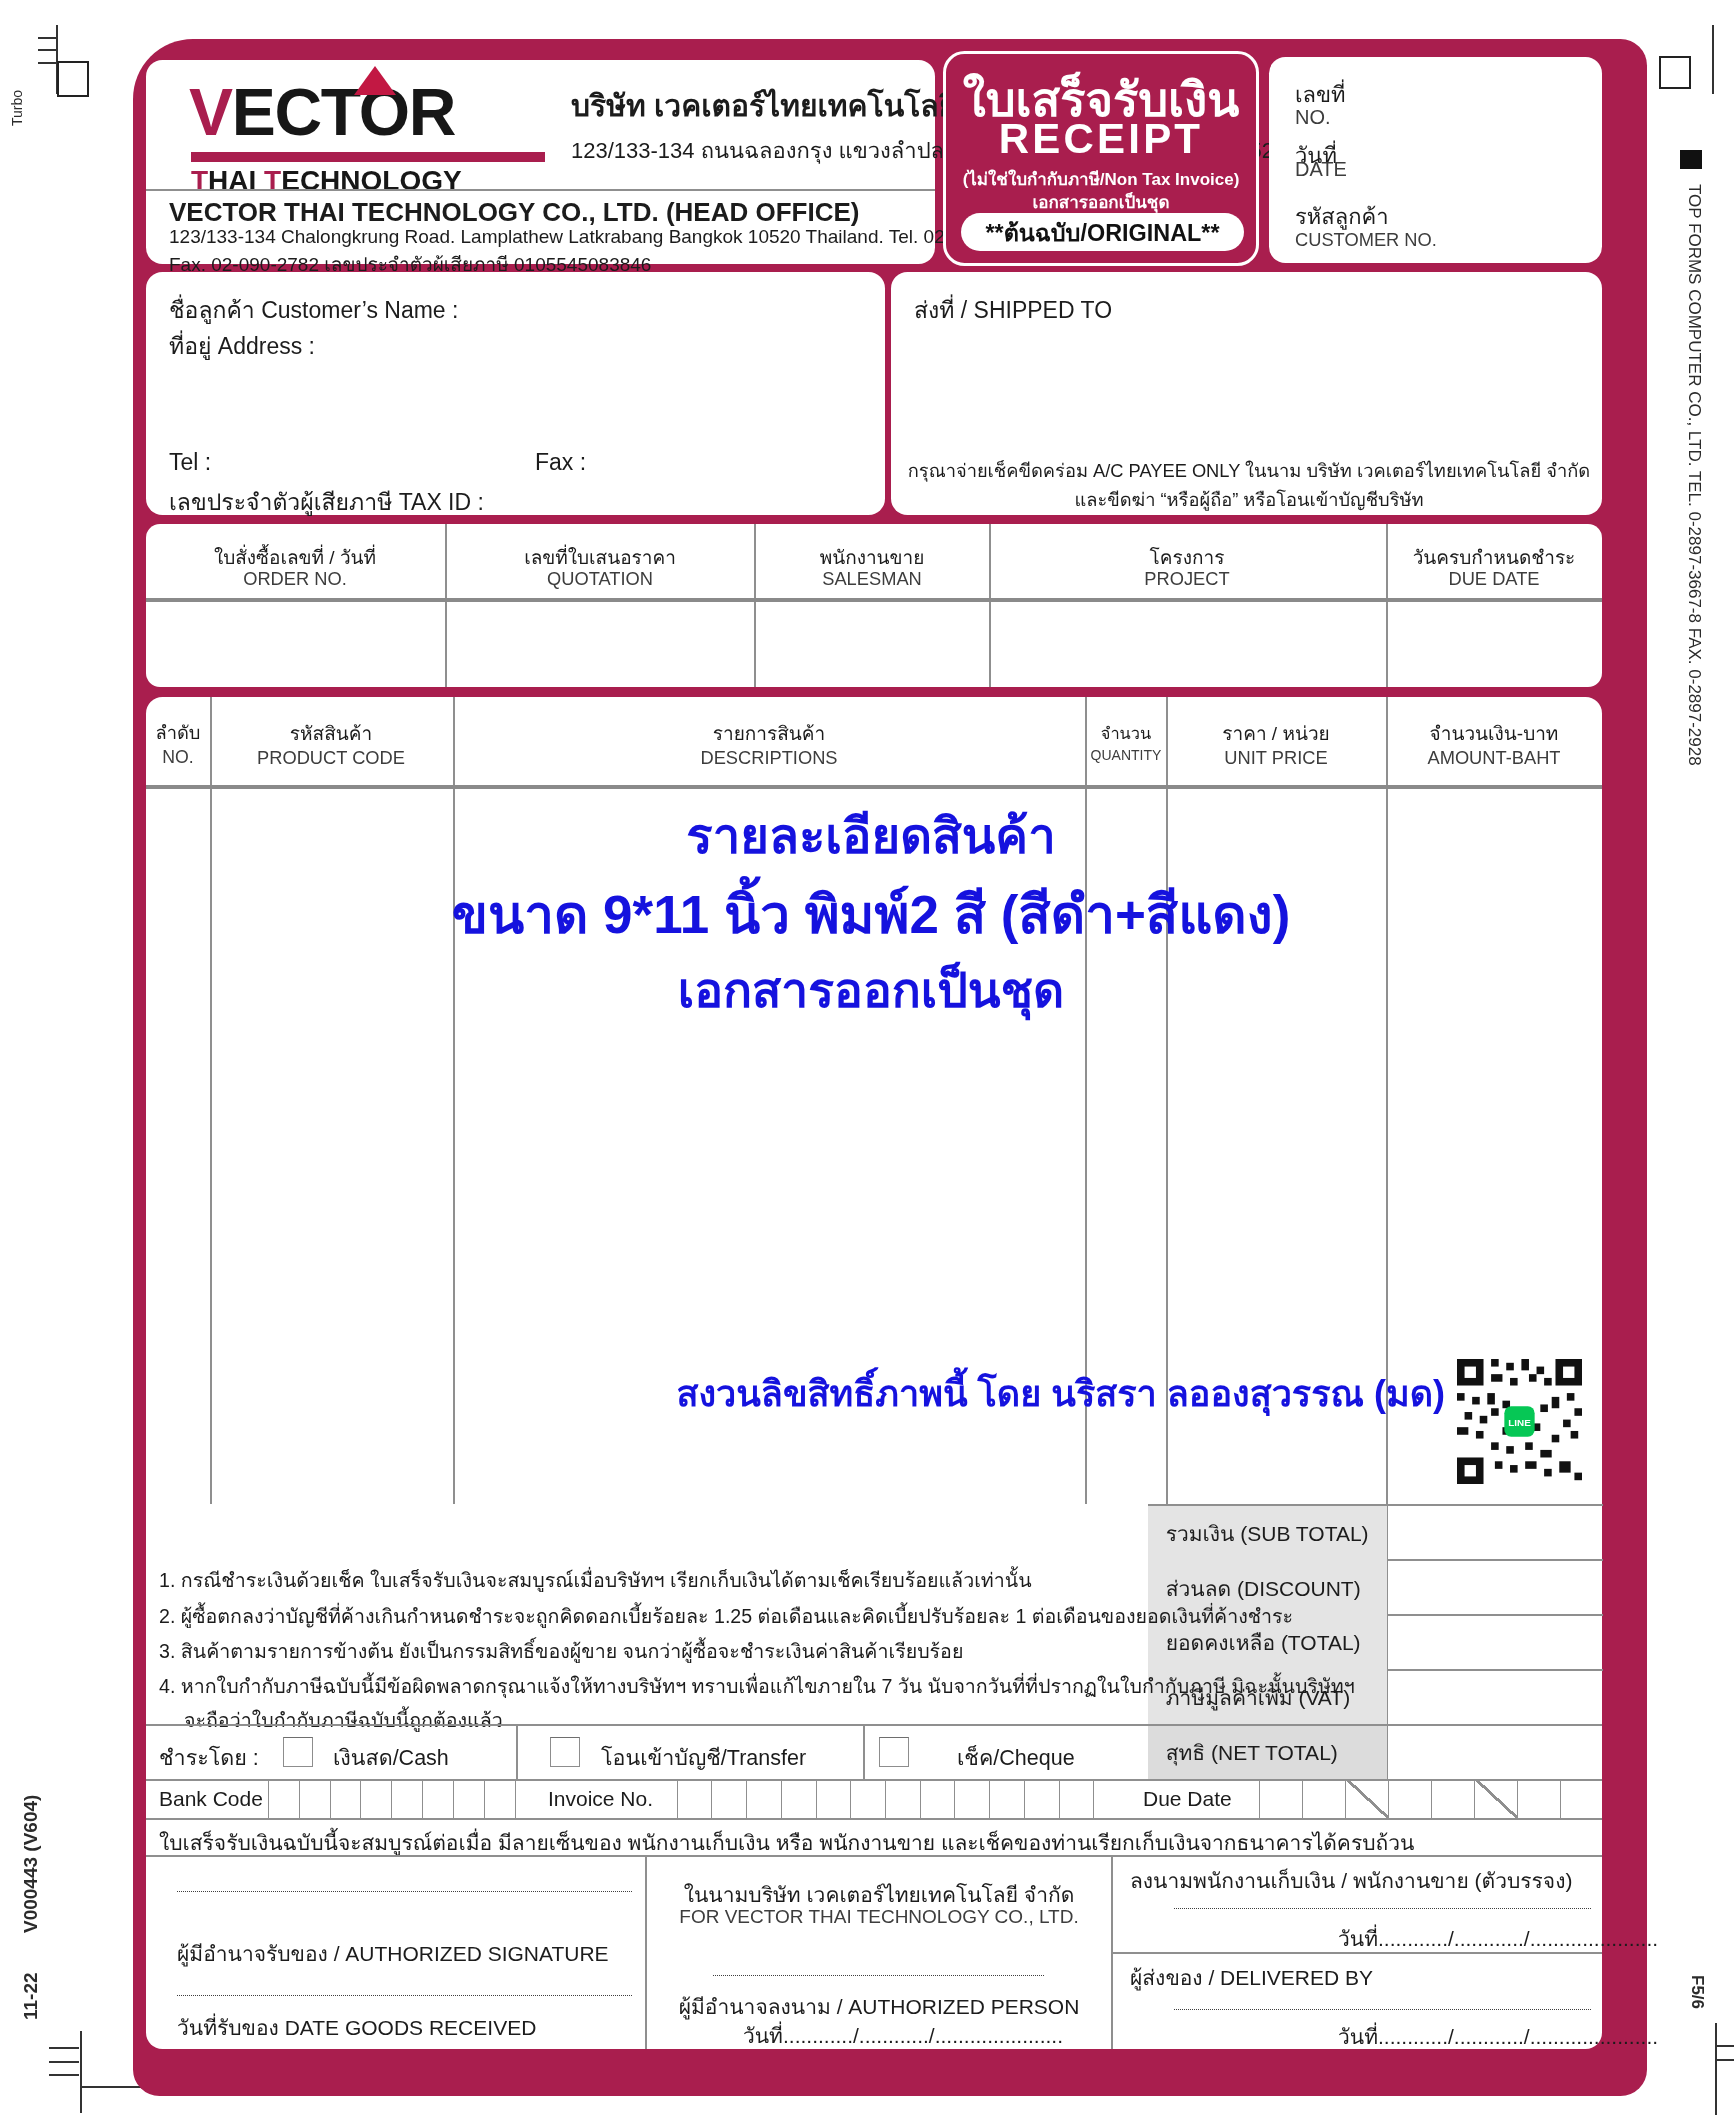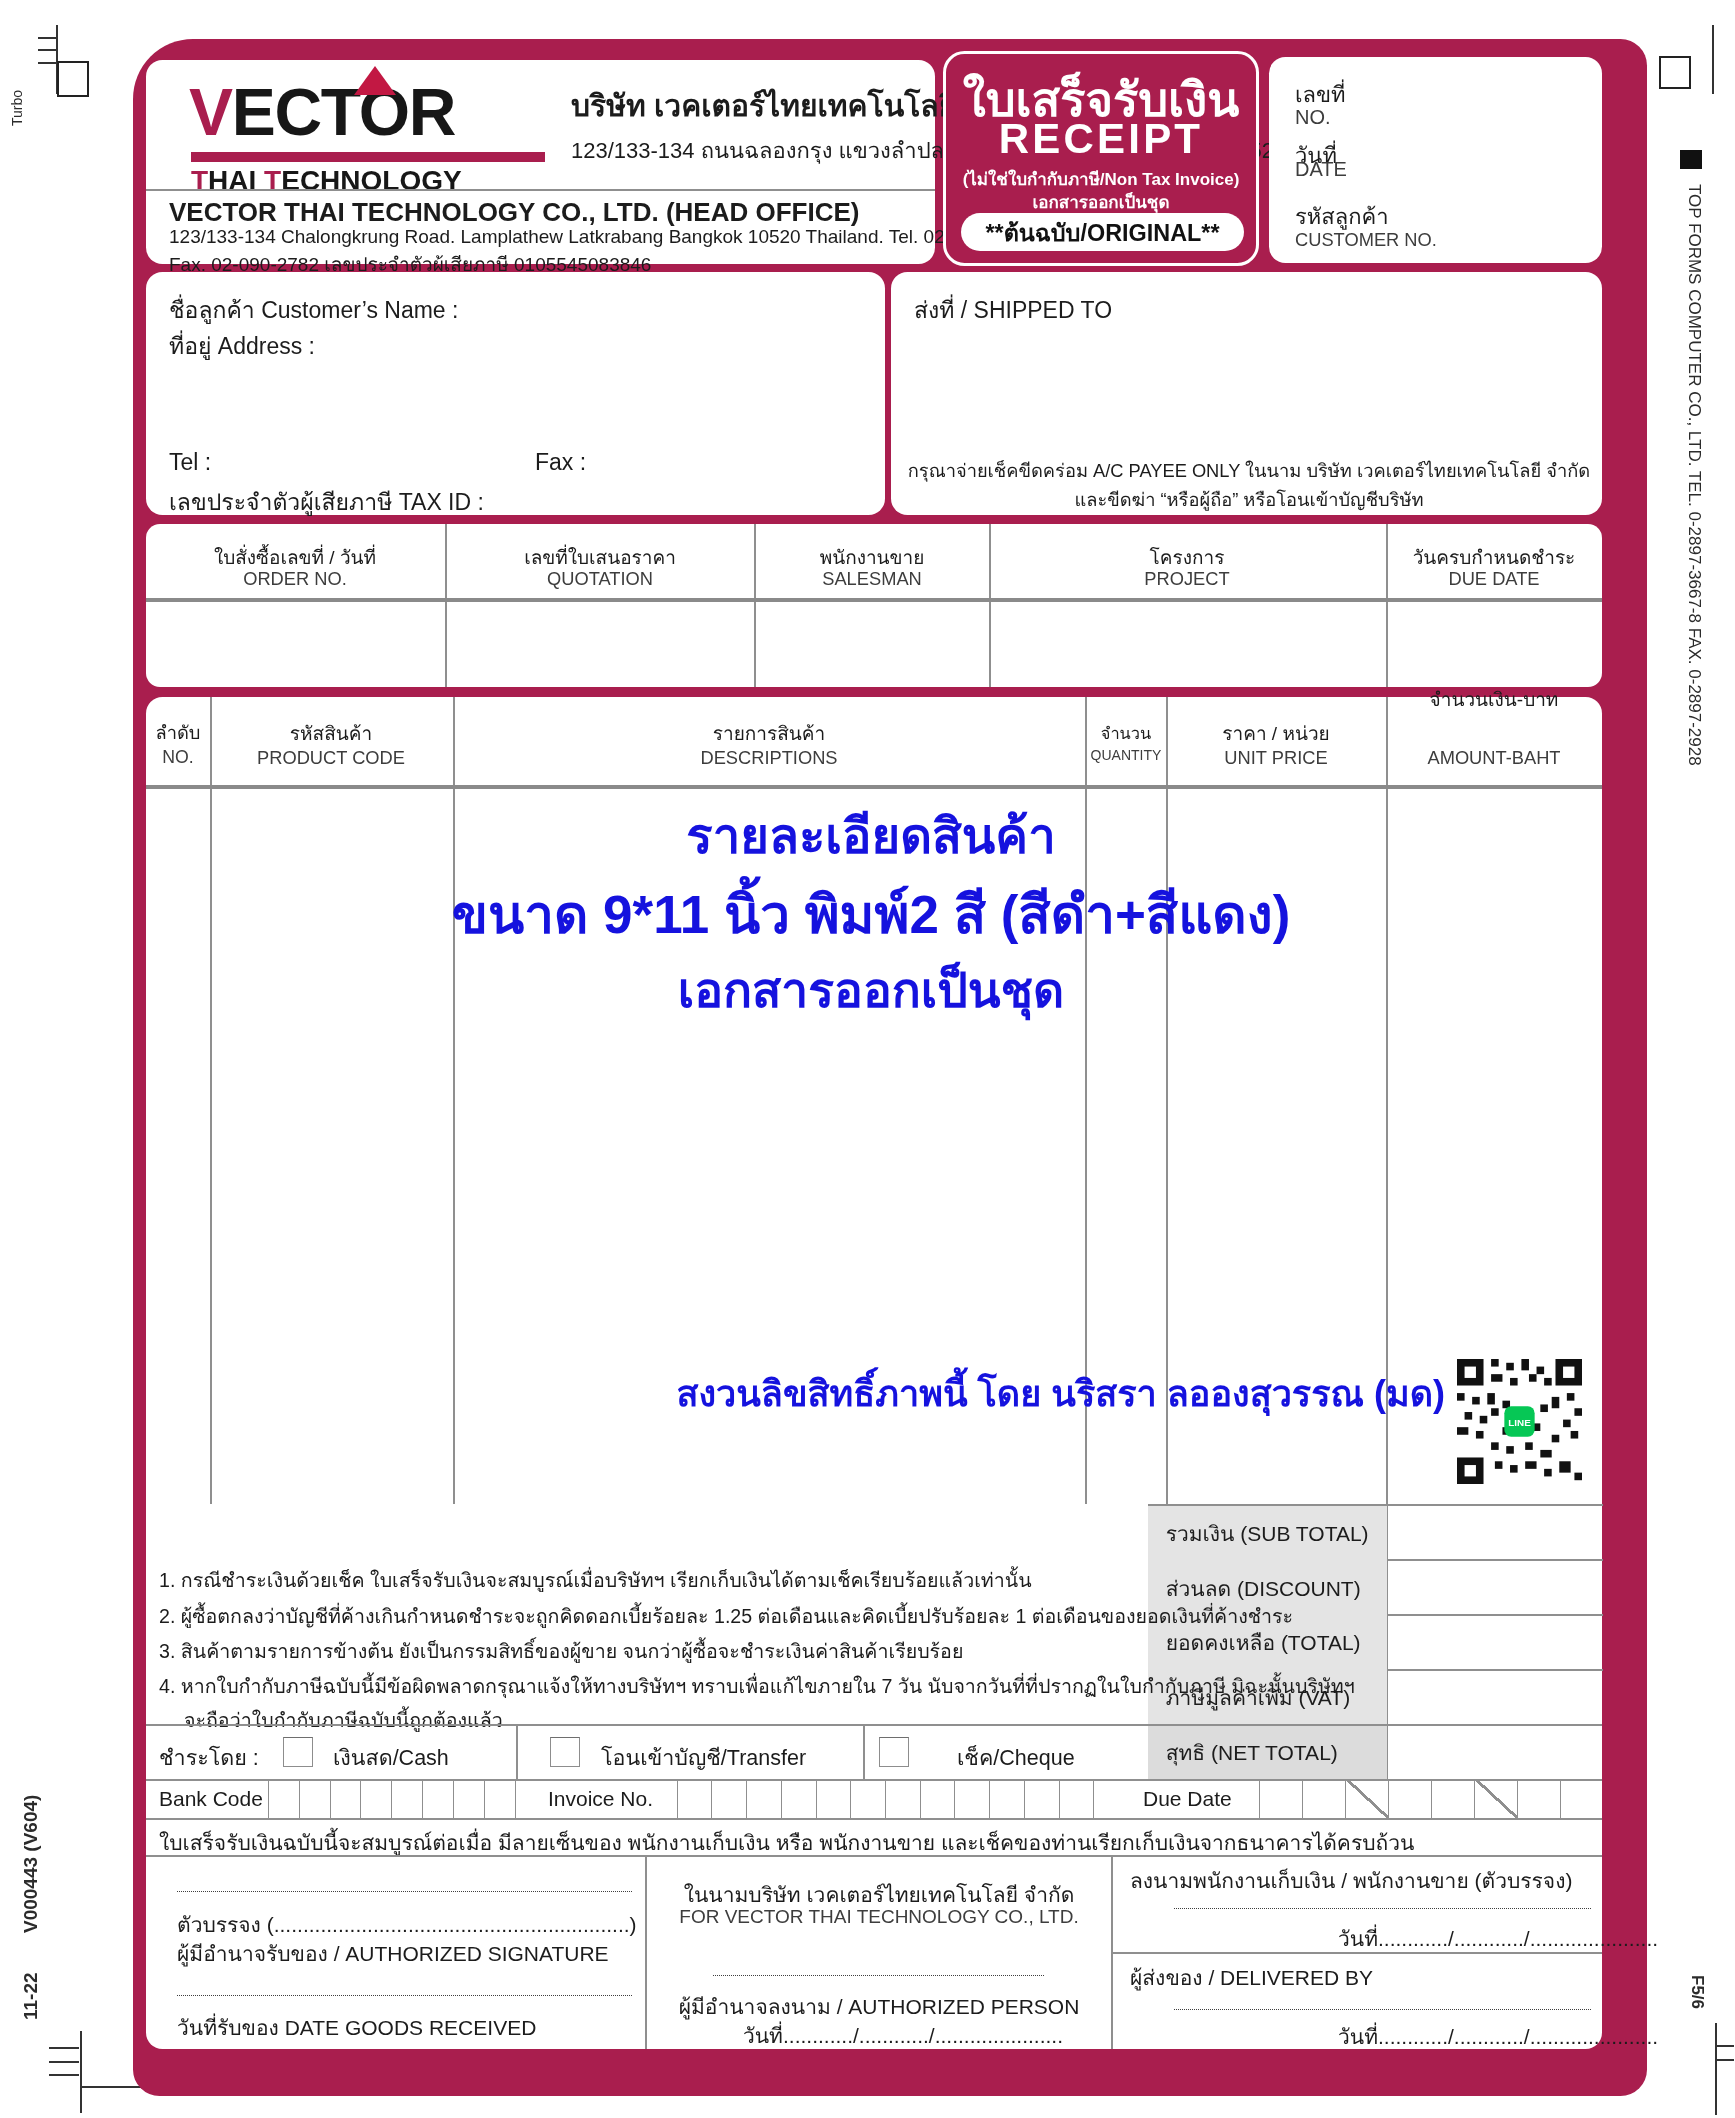--- a/index.html
+++ b/index.html
@@ -141,21 +141,21 @@
   <div class="t ctr" style="left:178px;top:718px;font-size:18.3px;">ลำดับ</div>
   <div class="t ctr gray" style="left:178px;top:747px;font-size:17.7px;">NO.</div>
   <div class="t ctr" style="left:331px;top:718px;font-size:19px;">รหัสสินค้า</div>
   <div class="t ctr gray" style="left:331px;top:747px;font-size:18.3px;">PRODUCT CODE</div>
   <div class="t ctr" style="left:769px;top:718px;font-size:19px;">รายการสินค้า</div>
   <div class="t ctr gray" style="left:769px;top:747px;font-size:18.3px;">DESCRIPTIONS</div>
   <div class="t ctr" style="left:1126px;top:720px;font-size:16.4px;">จำนวน</div>
   <div class="t ctr gray" style="left:1126px;top:747px;font-size:14px;">QUANTITY</div>
   <div class="t ctr" style="left:1276px;top:718px;font-size:19px;">ราคา / หน่วย</div>
   <div class="t ctr gray" style="left:1276px;top:747px;font-size:18.3px;">UNIT PRICE</div>
-  <div class="t ctr" style="left:1494px;top:684px;font-size:19px;">จำนวนเงิน-บาท</div>
+  <div class="t ctr" style="left:1494px;top:718px;font-size:19px;">จำนวนเงิน-บาท</div>
   <div class="t ctr gray" style="left:1494px;top:747px;font-size:18.3px;">AMOUNT-BAHT</div>
 
   <div class="blue-big" style="top:797px;font-size:49px;">รายละเอียดสินค้า</div>
   <div class="blue-big" style="top:872px;font-size:53px;">ขนาด 9*11 นิ้ว พิมพ์2 สี (สีดำ+สีแดง)</div>
   <div class="blue-big" style="top:952px;font-size:48px;">เอกสารออกเป็นชุด</div>
 
   <div class="blue-right" style="top:1365px;">สงวนลิขสิทธิ์ภาพนี้ โดย นริสรา ลอองสุวรรณ (มด)</div>
 
   <svg class="abs" style="left:1457px;top:1359px;" width="125" height="125" viewBox="0 0 33 33">
     <rect x="0" y="0" width="33" height="33" fill="#fff"></rect>
@@ -270,21 +270,20 @@
 
   <div class="hline" style="left:146px;top:1818px;width:1456px;"></div>
   <div class="t" style="left:159px;top:1826px;font-size:21px;">ใบเสร็จรับเงินฉบับนี้จะสมบูรณ์ต่อเมื่อ มีลายเซ็นของ พนักงานเก็บเงิน หรือ พนักงานขาย และเช็คของท่านเรียกเก็บเงินจากธนาคารได้ครบถ้วน</div>
 
   <div class="hline" style="left:146px;top:1855px;width:1456px;"></div>
   <div class="vline" style="left:645px;top:1855px;height:194px;"></div>
   <div class="vline" style="left:1111px;top:1855px;height:194px;"></div>
   <div class="hline" style="left:1111px;top:1952px;width:491px;"></div>
 
   <div class="dotted" style="left:177px;top:1891px;width:455px;"></div>
-  <div class="t" style="left:177px;top:1908px;font-size:21px;">ตัวบรรจง (.............................................................)</div>
   <div class="t" style="left:177px;top:1937px;font-size:21px;">ผู้มีอำนาจรับของ / AUTHORIZED SIGNATURE</div>
   <div class="dotted" style="left:177px;top:1995px;width:455px;"></div>
   <div class="t" style="left:177px;top:2011px;font-size:21px;">วันที่รับของ DATE GOODS RECEIVED</div>
 
   <div class="t ctr" style="left:879px;top:1878px;font-size:21px;">ในนามบริษัท เวคเตอร์ไทยเทคโนโลยี จำกัด</div>
   <div class="t ctr gray" style="left:879px;top:1906px;font-size:19px;">FOR VECTOR THAI TECHNOLOGY CO., LTD.</div>
   <div class="dotted" style="left:713px;top:1975px;width:331px;"></div>
   <div class="t ctr" style="left:879px;top:1990px;font-size:21px;">ผู้มีอำนาจลงนาม / AUTHORIZED PERSON</div>
   <div class="t ctr" style="left:903px;top:2019px;font-size:21px;">วันที่............/............/......................</div>
 

